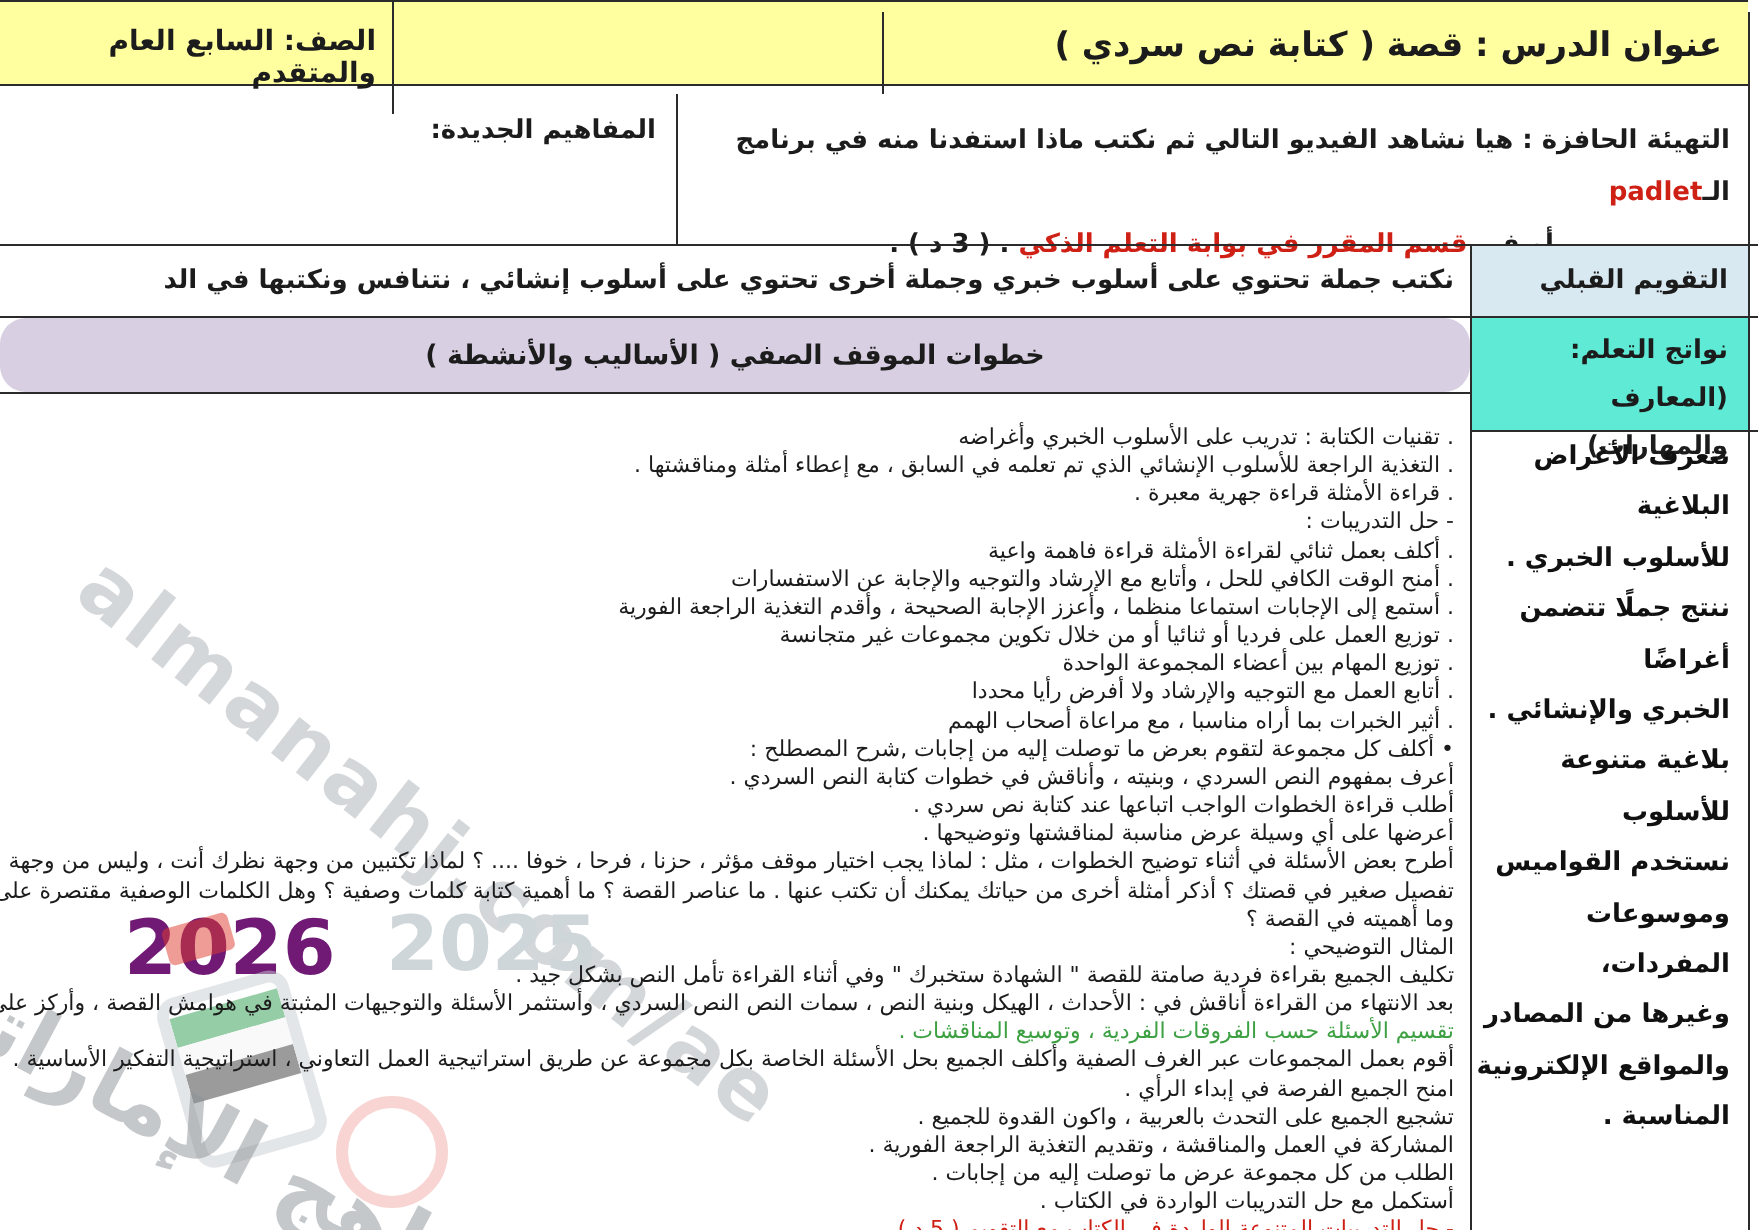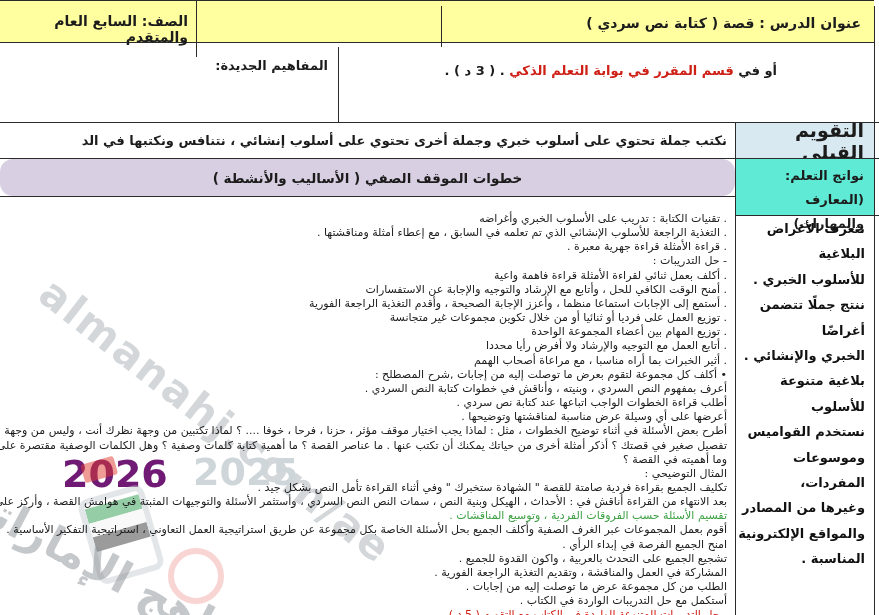--- a/index.html
+++ b/index.html
@@ -7,29 +7,29 @@
     width:879px;height:615px;overflow:hidden;position:relative;
     background:#ffffff;
     font-family:"DejaVu Sans",sans-serif;
     color:#1c1c1c;
   }
   .abs{position:absolute;}
   .z2{z-index:2;}
   
   #row1{left:0;top:6;width:874px;height:41px;background:#ffffa0;border-top:1px solid #2b2b2b;border-bottom:1px solid #2b2b2b;}
   #grade-cell{left:0;top:0;width:197px;height:56px;border-right:1px solid #2b2b2b;display:flex;align-items:center;direction:rtl;padding-right:8px;box-sizing:border-box;font-size:14px;font-weight:700;}
-  #title-cell{left:197px;top:0;right:0;height:44px;display:flex;align-items:center;direction:rtl;padding-right:13px;box-sizing:border-box;font-size:14px;font-weight:700;}
+  #title-cell{left:197px;top:0;right:0;height:44px;display:flex;align-items:center;direction:rtl;padding-right:13px;box-sizing:border-box;font-size:17px;font-weight:700;}
   
   #warmup-cell{left:338px;top:47px;width:536px;box-sizing:border-box;padding:11px 9px 0 0;direction:rtl;font-size:13px;font-weight:700;line-height:26px;}
   #warmup-line2{padding-right:88px;}
   #concepts-cell{left:0;top:58px;width:334px;direction:rtl;padding-right:6px;box-sizing:border-box;font-size:13px;font-weight:700;}
   .red-text{color:#cf2016;}
   
   #preassess-text{left:0;top:123px;width:731px;height:35px;direction:rtl;display:flex;align-items:center;padding-right:4px;box-sizing:border-box;font-size:13px;font-weight:700;white-space:nowrap;overflow:visible;}
-  #preassess-label{left:735px;top:123px;width:139px;height:35px;background:#d9e9f1;direction:rtl;display:flex;align-items:center;padding-right:10px;box-sizing:border-box;font-size:19px;font-weight:700;}
+  #preassess-label{left:735px;top:123px;width:139px;height:35px;background:#d9e9f1;direction:rtl;display:flex;align-items:center;padding-right:10px;box-sizing:border-box;font-size:13px;font-weight:700;}
   
   #steps-header{left:0;top:159px;width:735px;height:37px;background:#d8cfe2;display:flex;align-items:center;justify-content:center;font-size:13.5px;font-weight:700;direction:rtl;border-radius:13px;}
   #outcomes-label{left:735px;top:159px;width:139px;height:56px;background:#5eead4;direction:rtl;padding:5px 10px 0 4px;box-sizing:border-box;font-size:13px;font-weight:700;line-height:24px;}
   
   #steps-list{top:212px;left:-450px;width:1179px;direction:rtl;padding-right:2px;box-sizing:border-box;font-size:11px;line-height:14.15px;}
   #steps-list div{white-space:nowrap;}
   #outcomes-list{left:736px;top:216px;width:138px;direction:rtl;padding-right:9px;box-sizing:border-box;font-size:13px;font-weight:700;line-height:25.4px;color:#111;}
   
   .hline,.vline{background:#2b2b2b;z-index:3;}
   #h-row2-bottom{left:0;top:122px;width:879px;height:1px;}
@@ -70,20 +70,21 @@
 </div>
 <div class="abs wm" id="wm-ring"></div>
 <div class="abs wm" id="wm-arabic">موقع المناهج الإماراتية</div>
 
 <div class="abs z2" id="row1">
   <div class="abs" id="grade-cell">الصف: السابع العام والمتقدم</div>
   <div class="abs" id="title-cell">عنوان الدرس :  قصة ( كتابة نص سردي )</div>
 </div>
 
 <div class="abs z2" id="warmup-cell">
+  <div><span>التهيئة الحافزة : هيا نشاهد الفيديو التالي ثم نكتب ماذا استفدنا منه في برنامج الـ</span><span class="red-text">padlet</span></div>
   <div id="warmup-line2"><span>أو في </span><span class="red-text">قسم المقرر في بوابة التعلم الذكي</span><span> . ( 3 د ) .</span></div>
 </div>
 <div class="abs z2" id="concepts-cell">المفاهيم الجديدة:</div>
 
 <div class="abs z2" id="preassess-text">نكتب جملة تحتوي على أسلوب خبري وجملة أخرى تحتوي على أسلوب إنشائي ، نتنافس ونكتبها في الد</div>
 <div class="abs z2" id="preassess-label">التقويم القبلي</div>
 
 <div class="abs z2" id="steps-header">خطوات الموقف الصفي ( الأساليب والأنشطة )</div>
 <div class="abs z2" id="outcomes-label">نواتج التعلم: (المعارف والمهارات)</div>
 

